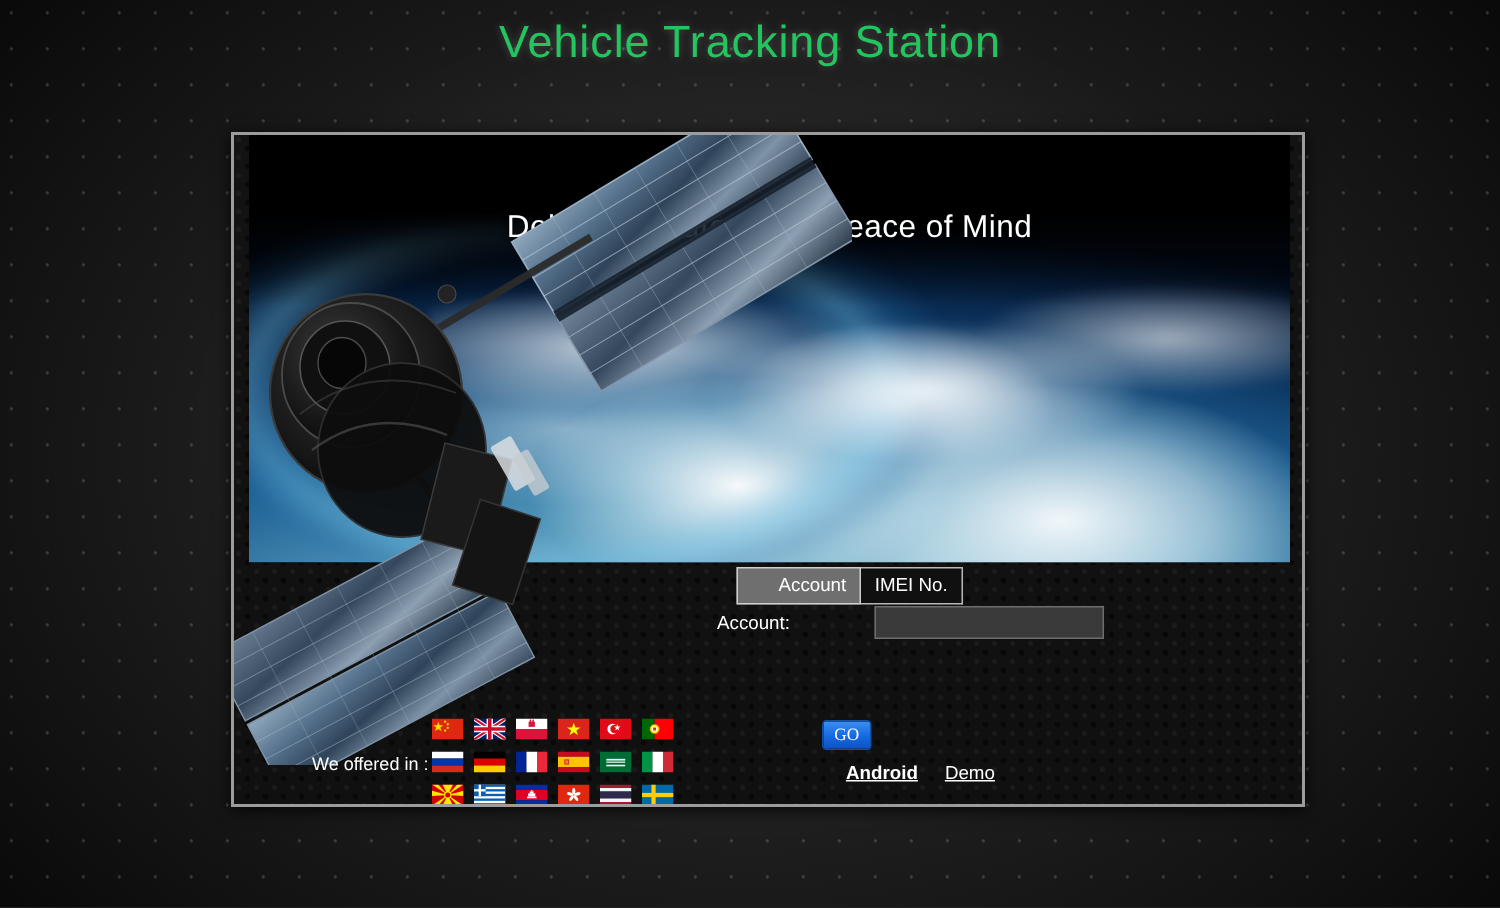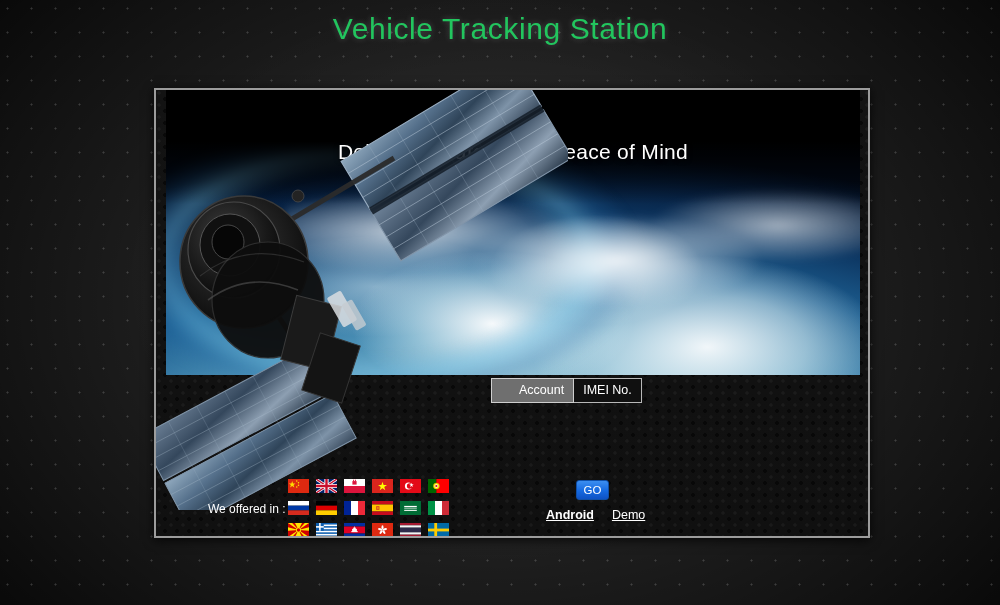--- a/index.html
+++ b/index.html
@@ -208,31 +208,30 @@
     position: absolute;
     left: 392px;
     top: 390px;
     width: 33px;
     height: 20px;
     border: 1px solid #0f4fa8;
     border-radius: 3px;
     background: linear-gradient(#3b8ef0, #1569e0 55%, #0e52c4);
     color: #ffffff;
     font-size: 11.5px;
-    font-family: Liberation Sans, sans-serif;
+    font-family: Liberation Serif, serif;
     cursor: pointer;
     z-index: 7;
     padding: 0;
     line-height: 18px;
-    margin-left: 28px;
   }
 
   #bottom-links {
     position: absolute;
-    left: 390px;
+    left: 408px;
     top: 418px;
     display: flex;
     align-items: center;
     gap: 18px;
     z-index: 7;
   }
   .blink {
     color: #ffffff;
     font-size: 12.5px;
     text-decoration: underline;
@@ -382,20 +381,24 @@
         <circle cx="150" cy="196" r="6" fill="#232323" stroke="#4a4a4a" stroke-width="0.8"></circle>
       </g>
     </svg>
 
     <div id="tabs">
       <div class="tab active">Account</div>
       <div class="tab inactive">IMEI No.</div>
     </div>
 
     <div id="form-rows">
+      <div class="form-row">
+        <div class="form-label">Account:</div>
+        <input class="form-input" type="text" placeholder="" style="">
+      </div>
     </div>
 
     <button id="go-button">GO</button>
 
     <div id="bottom-links">
       <span class="blink strong">Android</span>
       <span class="blink">Demo</span>
     </div>
 
     <div id="offered-label">We offered in :</div>

